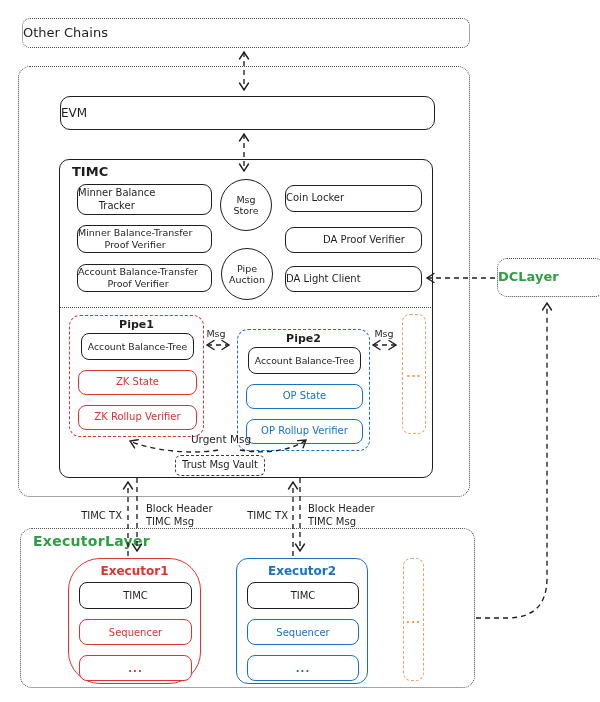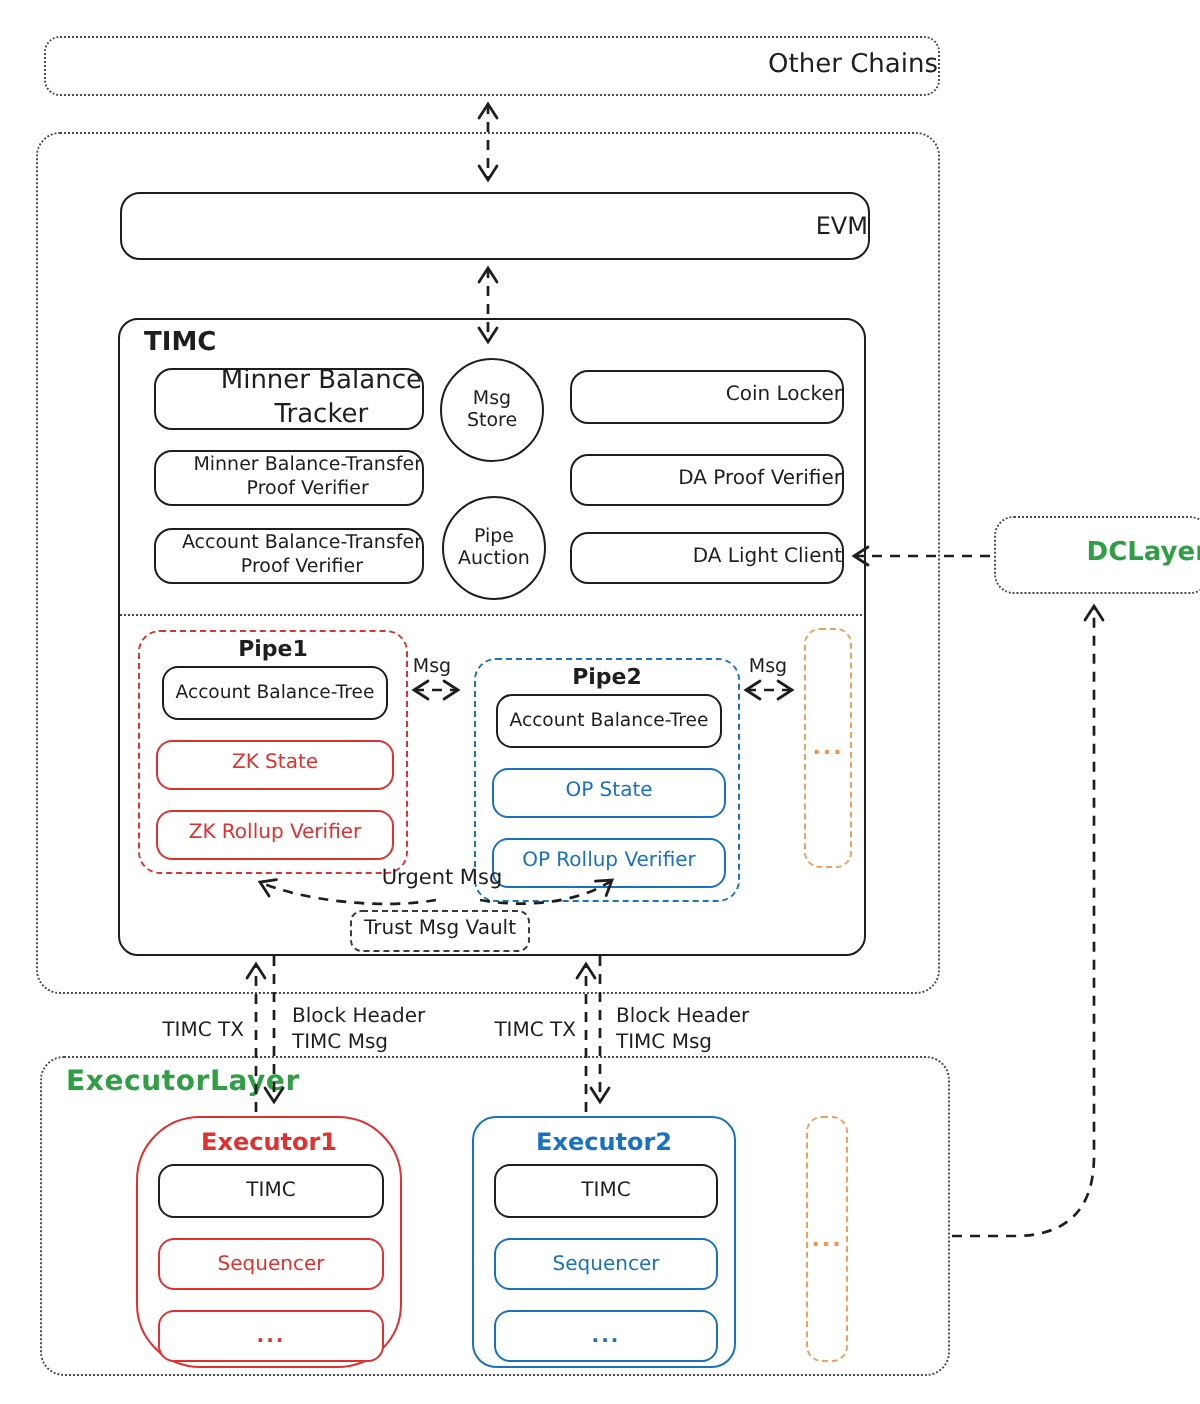--- a/index.html
+++ b/index.html
@@ -1,20 +1,20 @@
 <!DOCTYPE html>
 <html><head>
 <meta charset="utf-8">
 <style>
   html,body{margin:0;padding:0;background:#ffffff;}
   #stage{position:relative;width:600px;height:702px;background:#fff;overflow:hidden;
          font-family:"DejaVu Sans",sans-serif;color:#1e1e1e;}
   .abs{position:absolute;box-sizing:border-box;}
   .box{position:absolute;box-sizing:border-box;border:1.4px solid #1e1e1e;border-radius:9px;
-       display:flex;align-items:center;justify-content:flex-end;text-align:center;
+       display:flex;align-items:center;justify-content:flex-start;text-align:center;
        font-size:10px;line-height:1.25;background:#fff;}
   .ml{white-space:pre-line;}
   .dotted-frame{position:absolute;box-sizing:border-box;border:1.6px dotted #4a4a4a;border-radius:12px;background:transparent;}
   .layer-title{position:absolute;font-size:15px;font-weight:600;color:#2f9e44;letter-spacing:.3px;}
   .circle{position:absolute;box-sizing:border-box;border:1.4px solid #1e1e1e;border-radius:50%;
           display:flex;align-items:center;justify-content:center;text-align:center;
           font-size:9.5px;line-height:1.2;background:#fff;}
   .pipe{position:absolute;box-sizing:border-box;border-radius:11px;background:transparent;}
   .pipe.red{border:1.6px dashed #e03131;}
   .pipe.blue{border:1.6px dashed #1971c2;}
@@ -51,21 +51,21 @@
 
   <div class="dotted-frame" style="left:18px;top:66px;width:452px;height:431px;">
 
     <div class="box" style="left:41px;top:29px;width:375px;height:34px;font-size:12px;border-radius:10px;">
       <span>EVM</span>
     </div>
 
     <div class="box" style="left:40px;top:92px;width:374px;height:319px;border-radius:10px;align-items:flex-start;justify-content:flex-start;">
       <div class="abs" style="left:12px;top:4px;font-size:13px;font-weight:600;">TIMC</div>
 
-      <div class="box ml" style="left:17px;top:24px;width:135px;height:31px;font-size:13px;">Minner Balance
+      <div class="box ml" style="left:17px;top:24px;width:135px;height:31px;font-size:10px;">Minner Balance
 Tracker</div>
       <div class="box ml" style="left:17px;top:65px;width:135px;height:28px;font-size:9.5px;">Minner Balance-Transfer
 Proof Verifier</div>
       <div class="box ml" style="left:17px;top:104px;width:135px;height:28px;font-size:9.5px;">Account Balance-Transfer
 Proof Verifier</div>
 
       <div class="circle ml" style="left:160px;top:19px;width:52px;height:52px;">Msg
 Store</div>
       <div class="circle ml" style="left:161px;top:88px;width:52px;height:52px;">Pipe
 Auction</div>

